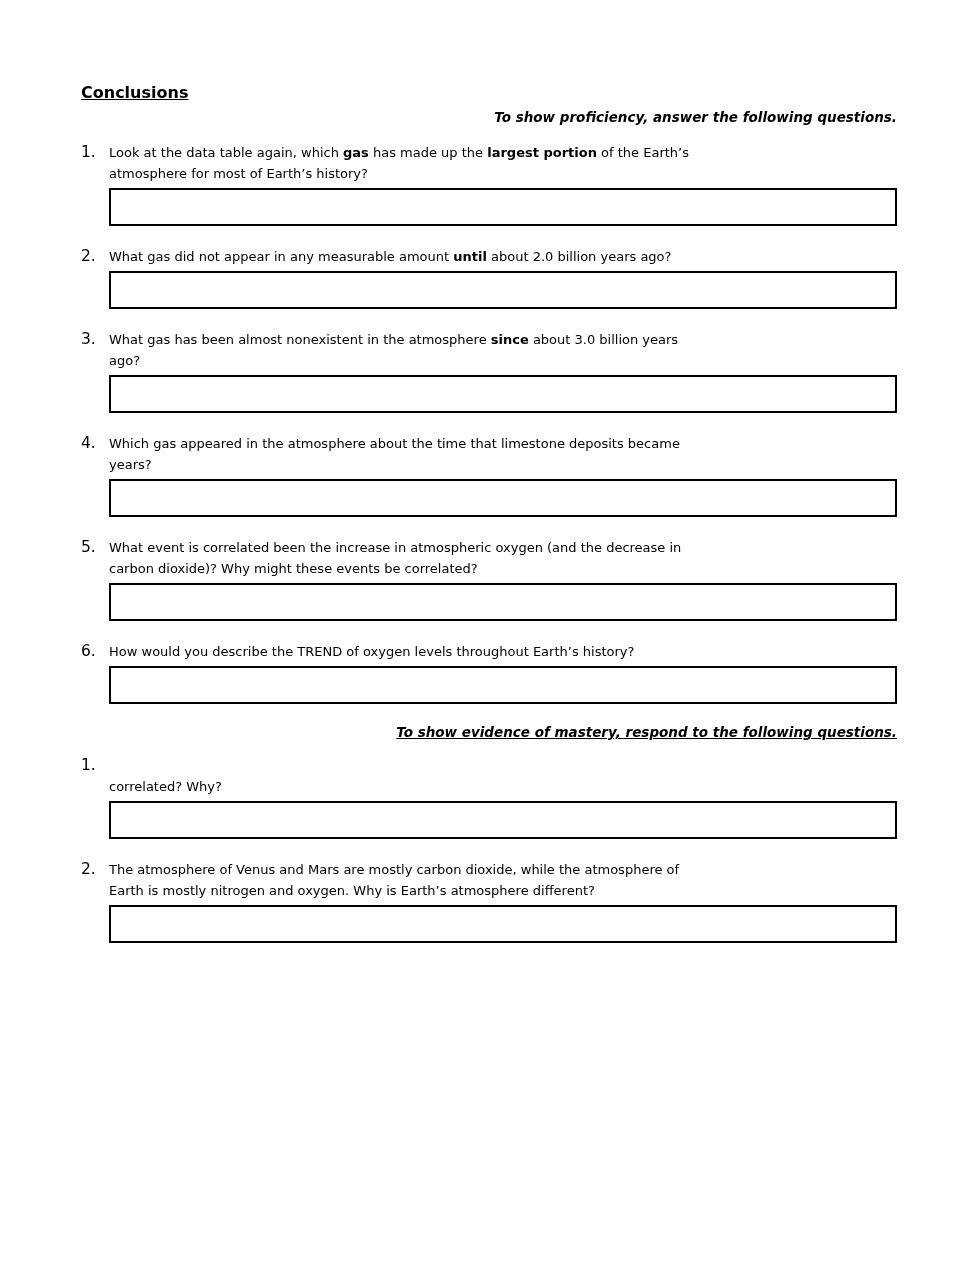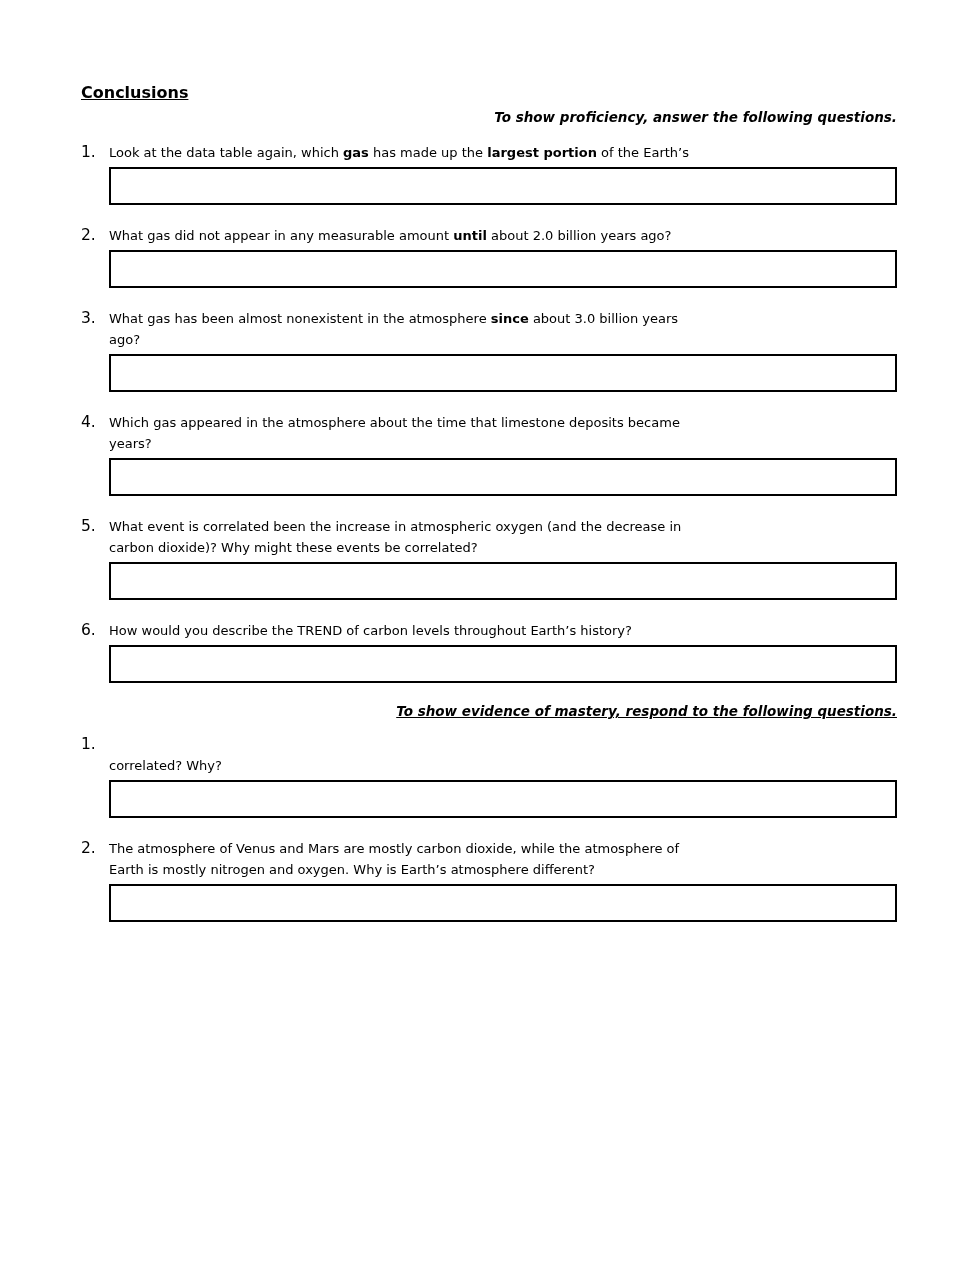--- a/index.html
+++ b/index.html
@@ -77,21 +77,21 @@
 <body>
 
 <div class="page">
 
   <h1 class="doc-title">Conclusions</h1>
   <p class="section-intro">To show proficiency, answer the following questions.</p>
 
   <div class="question">
     <div class="q-row">
       <span class="q-num">1.</span>
-      <p class="q-text"><span>Look at the data table again, which </span><b>gas</b><span> has made up the </span><b>largest portion</b><span> of the Earth’s</span><br></p>
+      <p class="q-text"><span>Look at the data table again, which </span><b>gas</b><span> has made up the </span><b>largest portion</b><span> of the Earth’s</span><br><span>atmosphere for most of Earth’s history?</span></p>
     </div>
     <div class="answer-box"></div>
   </div>
 
   <div class="question">
     <div class="q-row">
       <span class="q-num">2.</span>
       <p class="q-text"><span>What gas did not appear in any measurable amount </span><b>until</b><span> about 2.0 billion years ago?</span></p>
     </div>
     <div class="answer-box"></div>
@@ -117,21 +117,21 @@
     <div class="q-row">
       <span class="q-num">5.</span>
       <p class="q-text"><span>What event is correlated been the increase in atmospheric oxygen (and the decrease in</span><br><span>carbon dioxide)? Why might these events be correlated?</span></p>
     </div>
     <div class="answer-box"></div>
   </div>
 
   <div class="question">
     <div class="q-row">
       <span class="q-num">6.</span>
-      <p class="q-text"><span>How would you describe the TREND of carbon levels throughout Earth’s history?</span></p>
+      <p class="q-text"><span>How would you describe the TREND of oxygen levels throughout Earth’s history?</span></p>
     </div>
     <div class="answer-box"></div>
   </div>
 
   <p class="section-intro mastery">To show evidence of mastery, respond to the following questions.</p>
 
   <div class="question">
     <div class="q-row">
       <span class="q-num">1.</span>
       <p class="q-text"><br><span>correlated? Why?</span></p>

